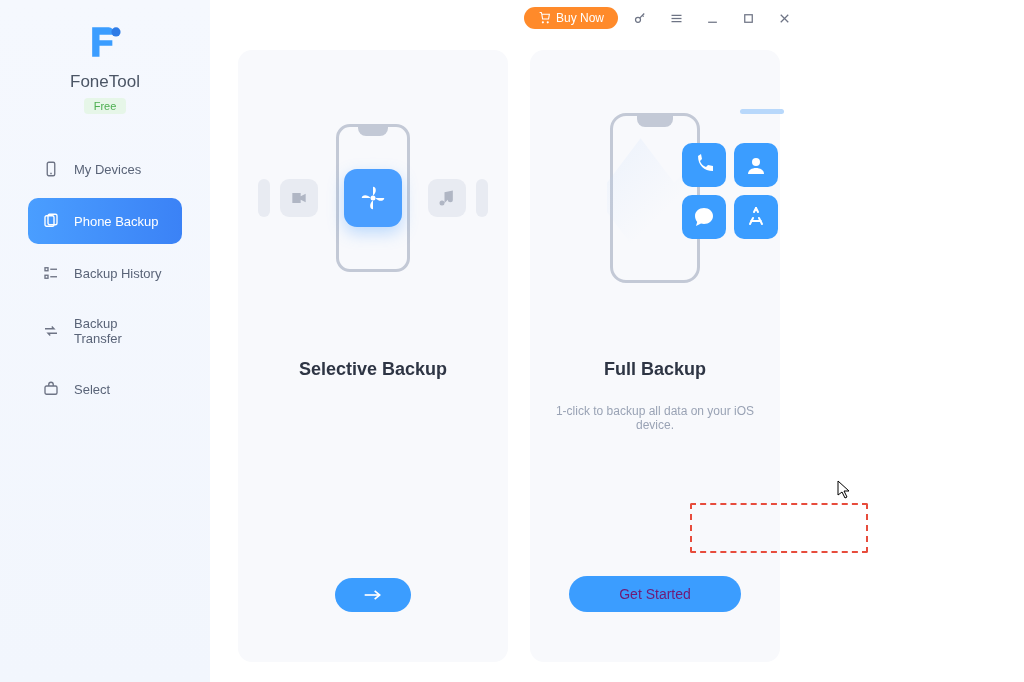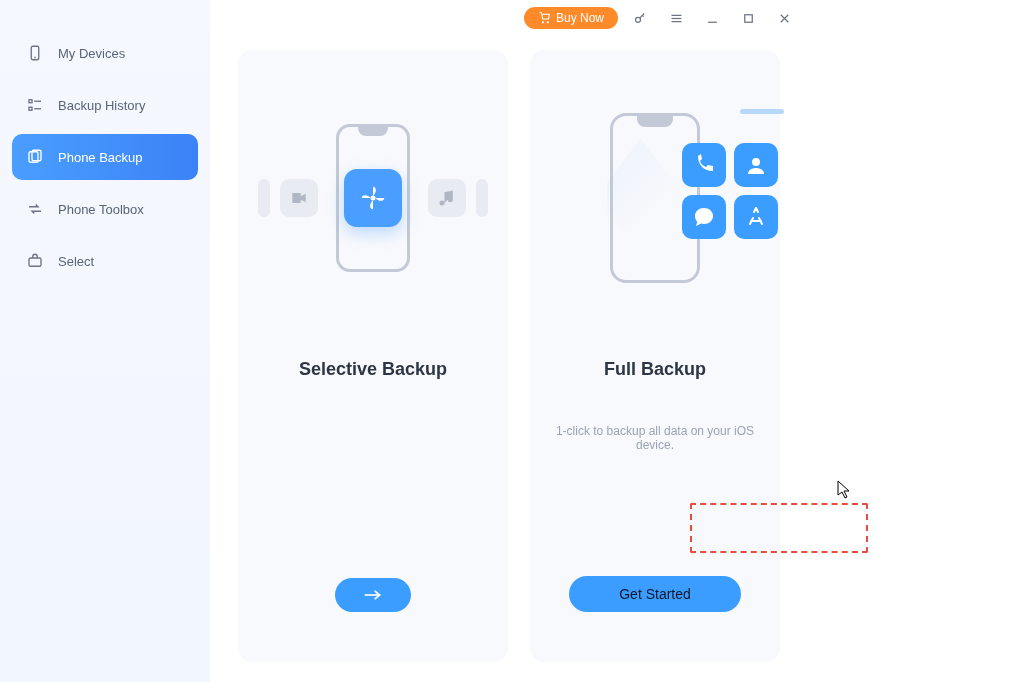--- a/index.html
+++ b/index.html
@@ -13,21 +13,21 @@
   .titlebar-icon { width: 28px; height: 28px; display: flex; align-items: center; justify-content: center; color: #9aa3b5; cursor: pointer; }
   .titlebar-icon svg { width: 15px; height: 15px; stroke: #6e7485; fill: none; stroke-width: 2; }
 
   
   .sidebar { width: 210px; height: 100%; background: linear-gradient(180deg, #f5f8fe 0%, #f2f6fd 100%); padding-top: 20px; display: flex; flex-direction: column; align-items: center; }
   .logo-wrap { display: flex; flex-direction: column; align-items: center; margin-bottom: 22px; }
   .logo { width: 44px; height: 44px; margin-bottom: 8px; }
   .brand { font-size: 17px; color: #4b5565; font-weight: 500; margin-bottom: 6px; }
   .free-badge { background: #e6f6e8; color: #4caf50; font-size: 11px; padding: 2px 10px; border-radius: 4px; font-weight: 500; }
 
-  .nav { width: 100%; padding: 0 12px; margin-top: 10px; }
+  .nav { width: 100%; padding: 0 28px; margin-top: 10px; }
   .nav-item { display: flex; align-items: center; gap: 14px; padding: 14px 14px; border-radius: 10px; color: #5a6478; font-size: 13px; cursor: pointer; margin-bottom: 6px; }
   .nav-item.active { background: linear-gradient(90deg, #4a9eff 0%, #3b82f6 100%); color: #fff; }
   .nav-item.active .nav-icon svg { stroke: #fff; }
   .nav-icon { width: 18px; height: 18px; display: flex; align-items: center; justify-content: center; }
   .nav-icon svg { width: 18px; height: 18px; stroke: #6e7485; fill: none; stroke-width: 1.8; }
 
   
   .main { flex: 1; padding: 50px 28px 20px 28px; display: flex; flex-direction: column; }
   .page-title { font-size: 22px; font-weight: 700; color: #2a2f3a; margin-bottom: 20px; }
 
@@ -49,23 +49,23 @@
   .full-phone { width: 90px; height: 170px; border: 3px solid #c3c9d6; border-radius: 16px; background: #f8f9fc; position: relative; }
   .full-phone::before { content: ''; position: absolute; top: -3px; left: 50%; transform: translateX(-50%); width: 36px; height: 14px; background: #c3c9d6; border-radius: 0 0 8px 8px; }
   .full-phone::after { content: ''; position: absolute; top: 8px; left: -6px; right: -6px; bottom: 8px; background: linear-gradient(135deg, rgba(180,210,250,0.3) 0%, rgba(180,210,250,0) 60%); clip-path: polygon(0 40%, 35% 10%, 70% 40%, 100% 20%, 100% 80%, 70% 60%, 35% 90%, 0 60%); opacity: 0.6; }
   .grid-icons { position: absolute; left: 72px; top: 30px; display: grid; grid-template-columns: 44px 44px; grid-gap: 8px; }
   .grid-icons.partial { left: 72px; top: -6px; grid-template-columns: 44px 44px; }
   .app-tile { width: 44px; height: 44px; background: #3b9dff; border-radius: 10px; display: flex; align-items: center; justify-content: center; }
   .app-tile svg { width: 24px; height: 24px; fill: #fff; }
   .tease-bar { width: 44px; height: 5px; background: #b8d8fb; border-radius: 3px; }
 
   .card-title { font-size: 18px; font-weight: 700; color: #2e3544; margin-top: 30px; }
-  .card-sub { font-size: 12px; color: #9aa3b5; margin-top: 20px; text-align: center; }
-
-  .card-btn { margin-top: auto; background: #3b9dff; color: #0f172a; border: none; border-radius: 22px; padding: 10px 50px; font-size: 14px; cursor: pointer; display: flex; align-items: center; justify-content: flex-end; }
+  .card-sub { font-size: 12px; color: #9aa3b5; margin-top: 0; text-align: center; }
+
+  .card-btn { margin-top: auto; background: #3b9dff; color: #701a75; border: none; border-radius: 22px; padding: 10px 50px; font-size: 14px; cursor: pointer; display: flex; align-items: center; justify-content: flex-end; }
   .card-btn.arrow-btn { padding: 10px 28px; }
   .card-btn svg { width: 20px; height: 14px; stroke: #fff; fill: none; stroke-width: 2; }
 
   .highlight-box { position: absolute; border: 2px dashed #e74c3c; border-radius: 2px; pointer-events: none; left: 690px; top: 503px; width: 178px; height: 50px; }
 
   .cursor { position: absolute; left: 837px; top: 480px; width: 16px; height: 20px; pointer-events: none; }
   .cursor svg { width: 16px; height: 20px; }
 </style>
 </head>
 <body>
@@ -104,58 +104,66 @@
     </div>
     <div class="titlebar-icon">
       <svg viewBox="0 0 24 24">
           <line x1="6" y1="6" x2="18" y2="18"></line>
           <line x1="18" y1="6" x2="6" y2="18"></line>
         </svg>
     </div>
   </div>
 
   <aside class="sidebar">
+    <div class="logo-wrap">
+      <svg class="logo" viewBox="0 0 48 48">
+        <path d="M10 8 h18 a6 6 0 0 1 6 6 v2 h-16 v6 h14 v6 h-14 v12 h-8 z" fill="#3b9dff"></path>
+        <circle cx="36" cy="13" r="5" fill="#2e7be6"></circle>
+      </svg>
+      <div class="brand">FoneTool</div>
+      <div class="free-badge">Free</div>
+    </div>
 
     <nav class="nav">
       <div class="nav-item">
         <span class="nav-icon">
           <svg viewBox="0 0 24 24">
               <rect x="7" y="3" width="10" height="18" rx="2"></rect>
               <line x1="11" y1="18" x2="13" y2="18"></line>
             </svg>
         </span>
         <span>My Devices</span>
+      </div>
+      <div class="nav-item active">
+        <span class="nav-icon">
+          <svg viewBox="0 0 24 24">
+              <rect x="4" y="5" width="12" height="14" rx="2"></rect>
+              <rect x="8" y="3" width="12" height="14" rx="2"></rect>
+            </svg>
+        </span>
+        <span>Phone Backup</span>
       </div>
       <div class="nav-item">
         <span class="nav-icon">
           <svg viewBox="0 0 24 24">
               <rect x="4" y="5" width="4" height="4"></rect>
               <rect x="4" y="15" width="4" height="4"></rect>
               <line x1="11" y1="7" x2="20" y2="7"></line>
               <line x1="11" y1="17" x2="20" y2="17"></line>
             </svg>
         </span>
         <span>Backup History</span>
       </div>
-      <div class="nav-item active">
-        <span class="nav-icon">
-          <svg viewBox="0 0 24 24">
-              <rect x="4" y="5" width="12" height="14" rx="2"></rect>
-              <rect x="8" y="3" width="12" height="14" rx="2"></rect>
-            </svg>
-        </span>
-        <span>Phone Backup</span>
-      </div>
       <div class="nav-item">
         <span class="nav-icon">
           <svg viewBox="0 0 24 24">
               <path d="M4 9h12l-3-3M20 15H8l3 3"></path>
             </svg>
         </span>
-        <span>Phone Toolbox</span>
+        <span>Backup Transfer</span>
       </div>
       <div class="nav-item">
         <span class="nav-icon">
           <svg viewBox="0 0 24 24">
               <rect x="4" y="8" width="16" height="11" rx="2"></rect>
               <path d="M9 8V6a3 3 0 016 0v2"></path>
             </svg>
         </span>
         <span>Select</span>
       </div>

